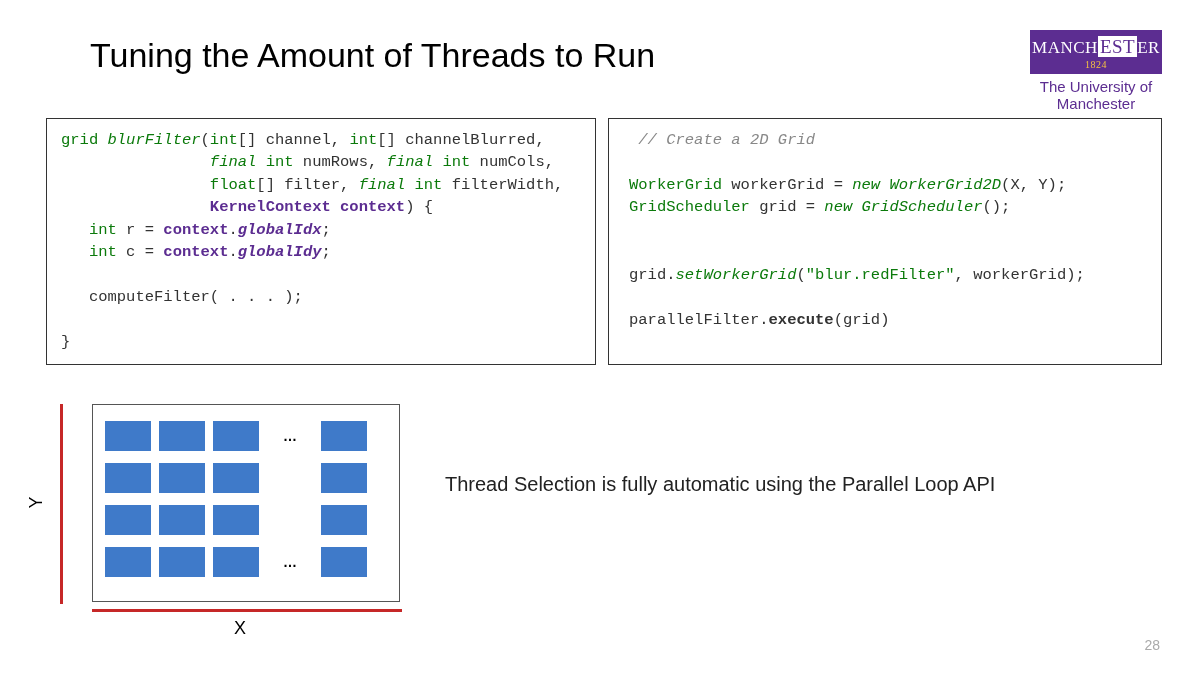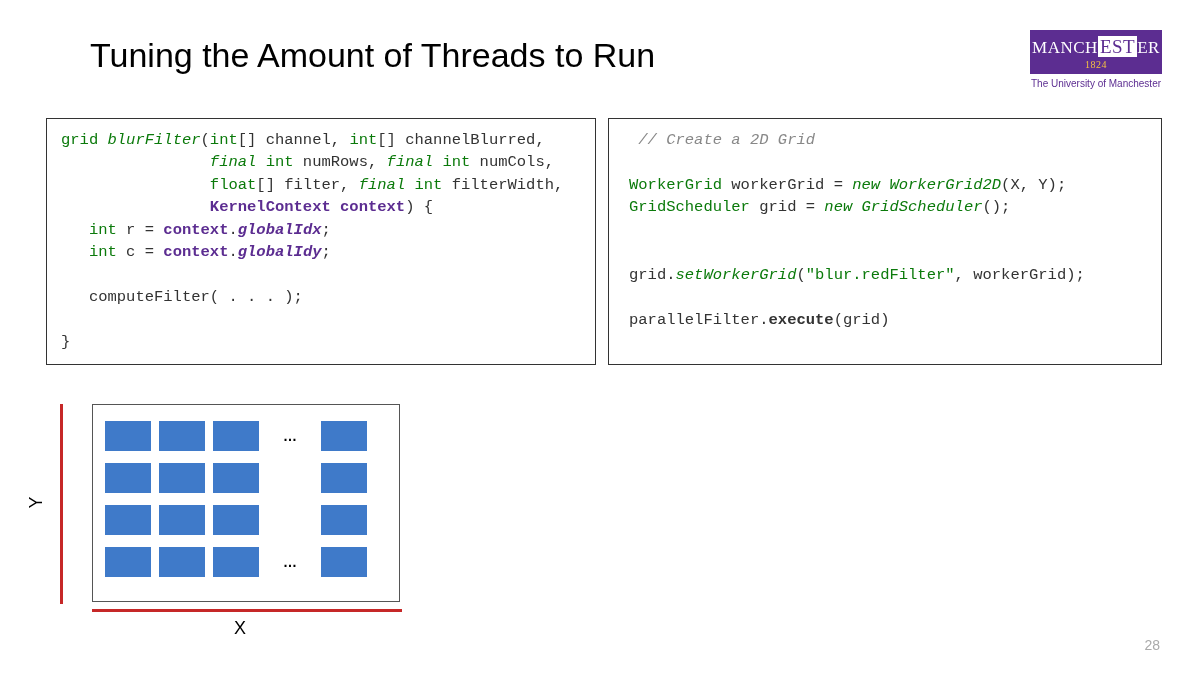--- a/index.html
+++ b/index.html
@@ -29,21 +29,21 @@
   .logo-box {
     background: #5c2d91;
     color: #fff;
     padding: 6px 0 4px 0;
     font-family: Georgia, serif;
     font-size: 17px;
     letter-spacing: 0.5px;
   }
   .logo-box .est { background: #fff; color: #5c2d91; padding: 0 2px; font-size: 19px;}
   .logo-year { font-size: 10px; color: #f5c242; display: block; margin-top: 1px; font-family: Georgia, serif;}
-  .logo-sub { font-size: 10px; color: #5c2d91; margin-top: 4px; }
+  .logo-sub { font-size: 15px; color: #5c2d91; margin-top: 4px; }
   .codeblocks {
     position: absolute;
     top: 118px;
     left: 46px;
     right: 38px;
     display: flex;
     gap: 12px;
   }
   .codeblock {
     border: 1px solid #333;
@@ -214,15 +214,16 @@
       <div class="grid-cell"></div>
       <div class="grid-cell"></div>
       <div class="grid-cell"></div>
       <div class="grid-ellipsis">…</div>
       <div class="grid-cell"></div>
     </div>
   </div>
 </div>
 
 <div class="right-text">
+  <p>Thread Selection is fully automatic using the Parallel Loop API</p>
 </div>
 
 <div class="page-num">28</div>
 
 </body></html>

